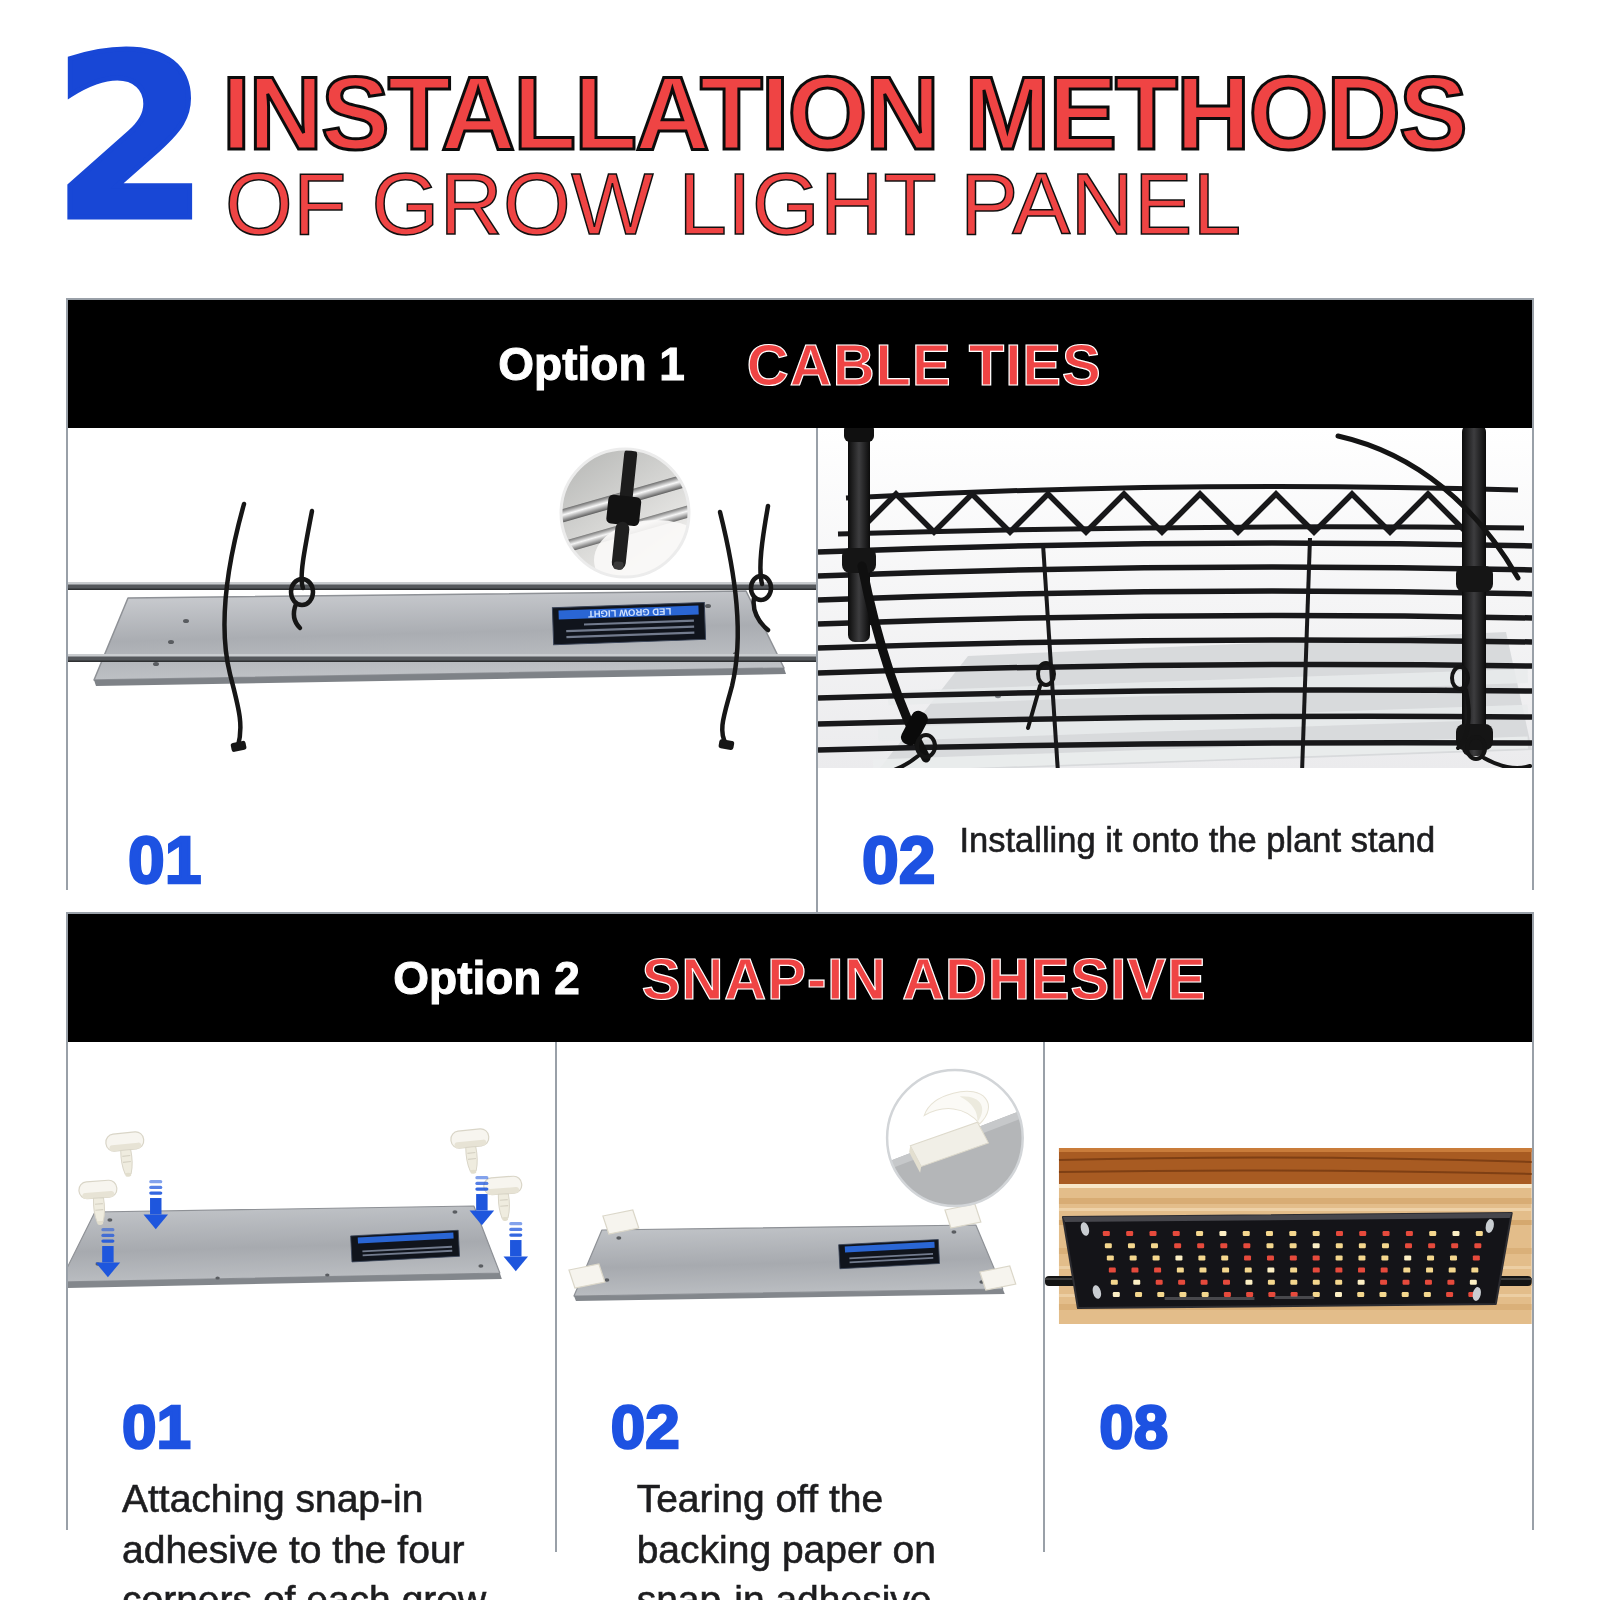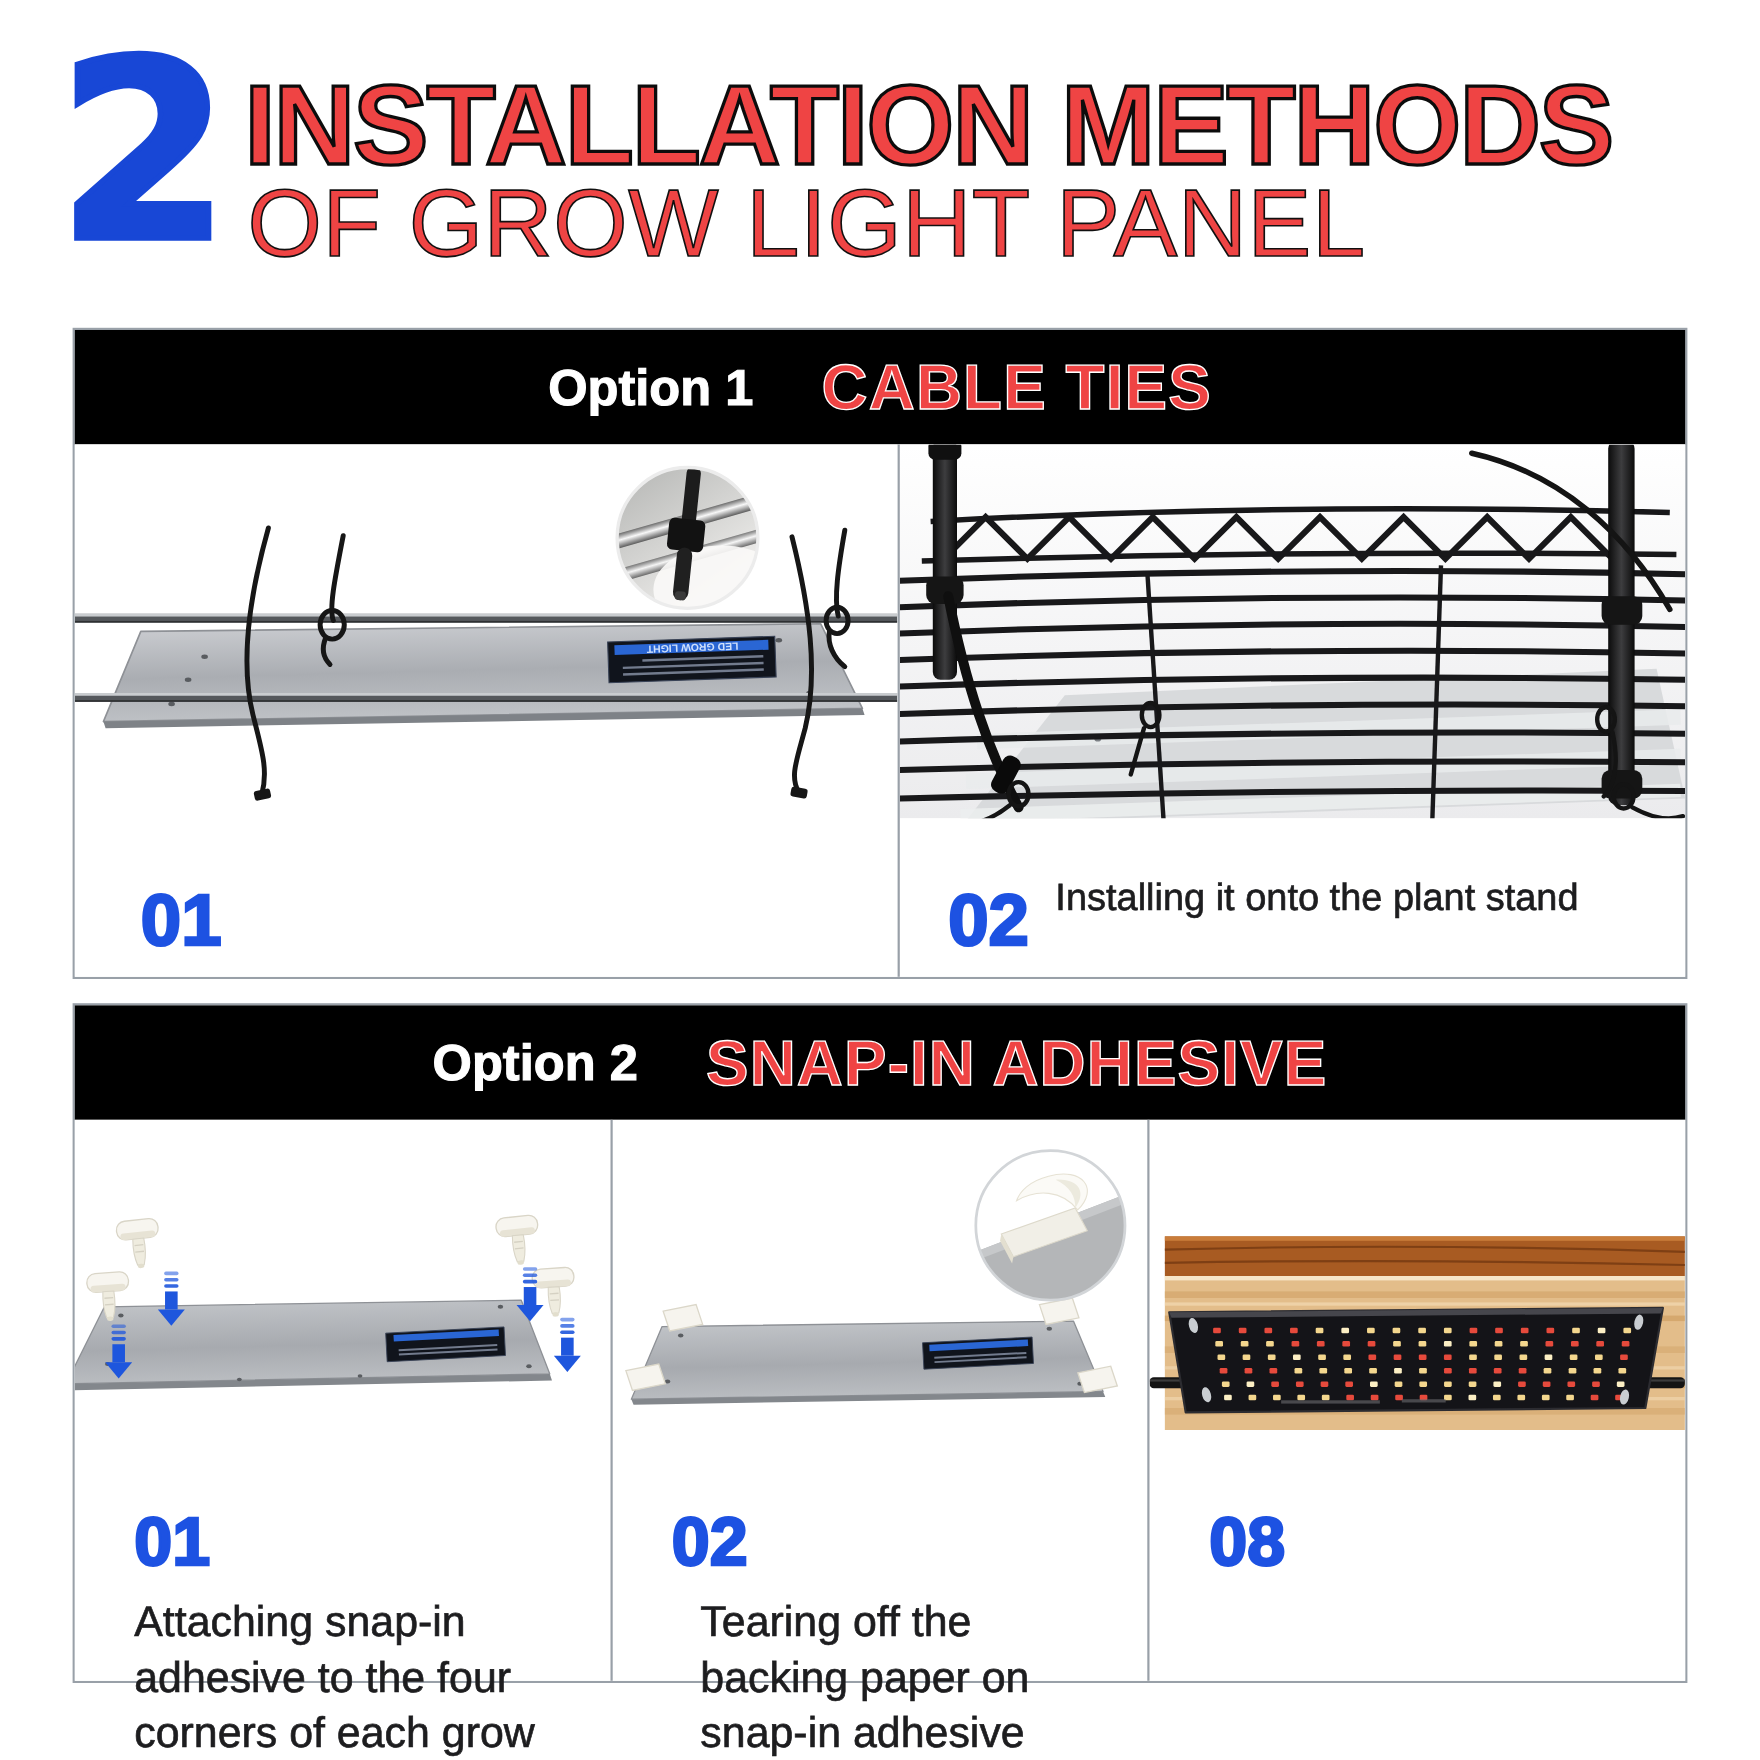--- a/index.html
+++ b/index.html
@@ -15,21 +15,21 @@
               white-space:nowrap;}
   .sub-title{position:absolute;left:225px;top:160px;font-size:87px;font-weight:400;
              letter-spacing:.5px;line-height:1;color:#ef4444;-webkit-text-stroke:1.5px #101010;
              white-space:nowrap;}
 
   
   .obox{position:absolute;left:66px;width:1468px;background:#fff;box-sizing:border-box;
         border:2px solid var(--border-gray,#99a0a8);}
   #box1{top:298px;height:592px;}
   #box2{top:912px;height:618px;}
-  .obar{height:104px;background:var(--bar-background,#000);display:flex;align-items:center;
+  .obar{height:128px;background:var(--bar-background,#000);display:flex;align-items:center;
         justify-content:center;gap:62px;}
   .opt-name{color:#fff;font-size:46px;font-weight:700;-webkit-text-stroke:1px #fff;}
   .opt-method{color:#ef4444;font-size:58px;font-weight:700;letter-spacing:1px;-webkit-text-stroke:1.2px #fff;}
 
   .cols{display:flex;height:calc(100% - 104px);}
   .col{position:relative;box-sizing:border-box;background:#fff;}
   .col + .col{border-left:2px solid var(--border-gray,#99a0a8);}
   #box1 .col1{width:748px;flex:none;}
   #box1 .col2{flex:1;}
   #box2 .col{flex:1;}

